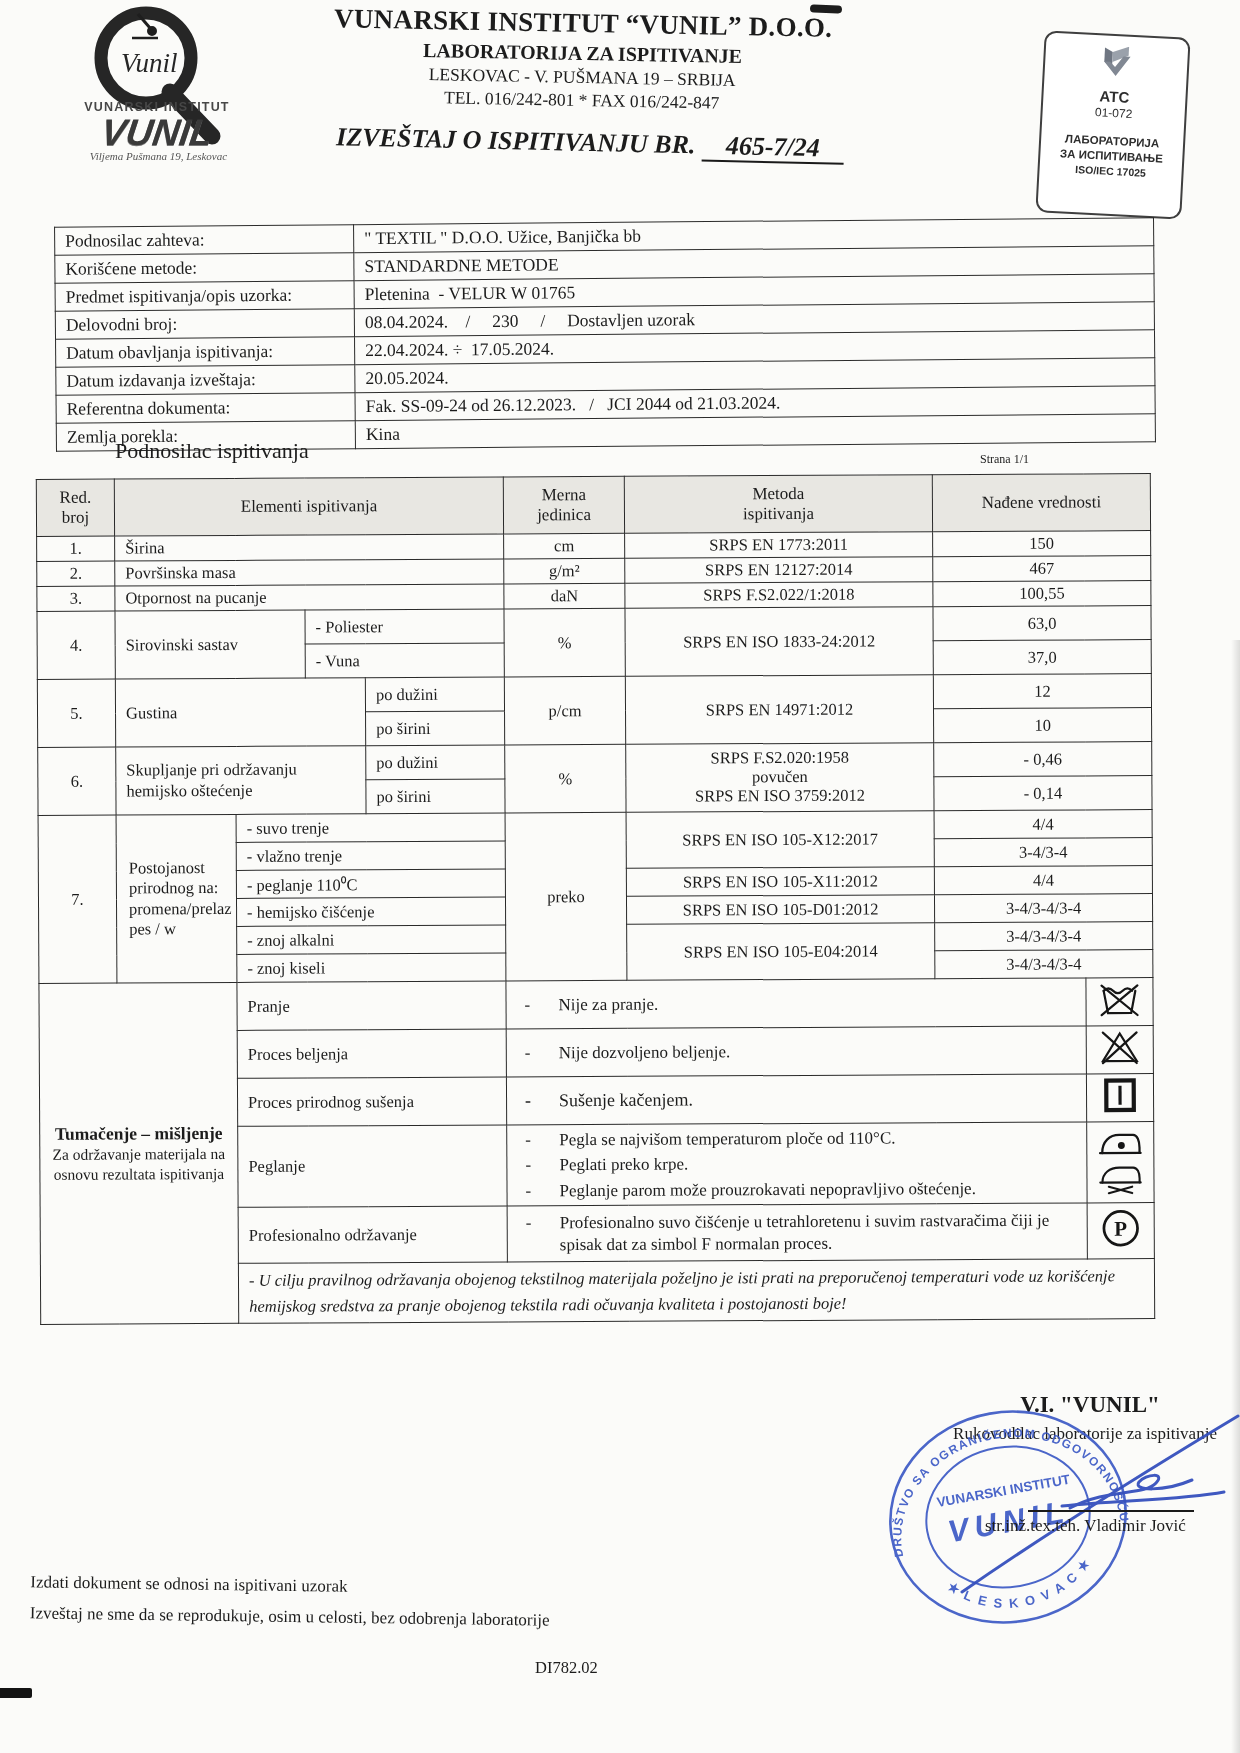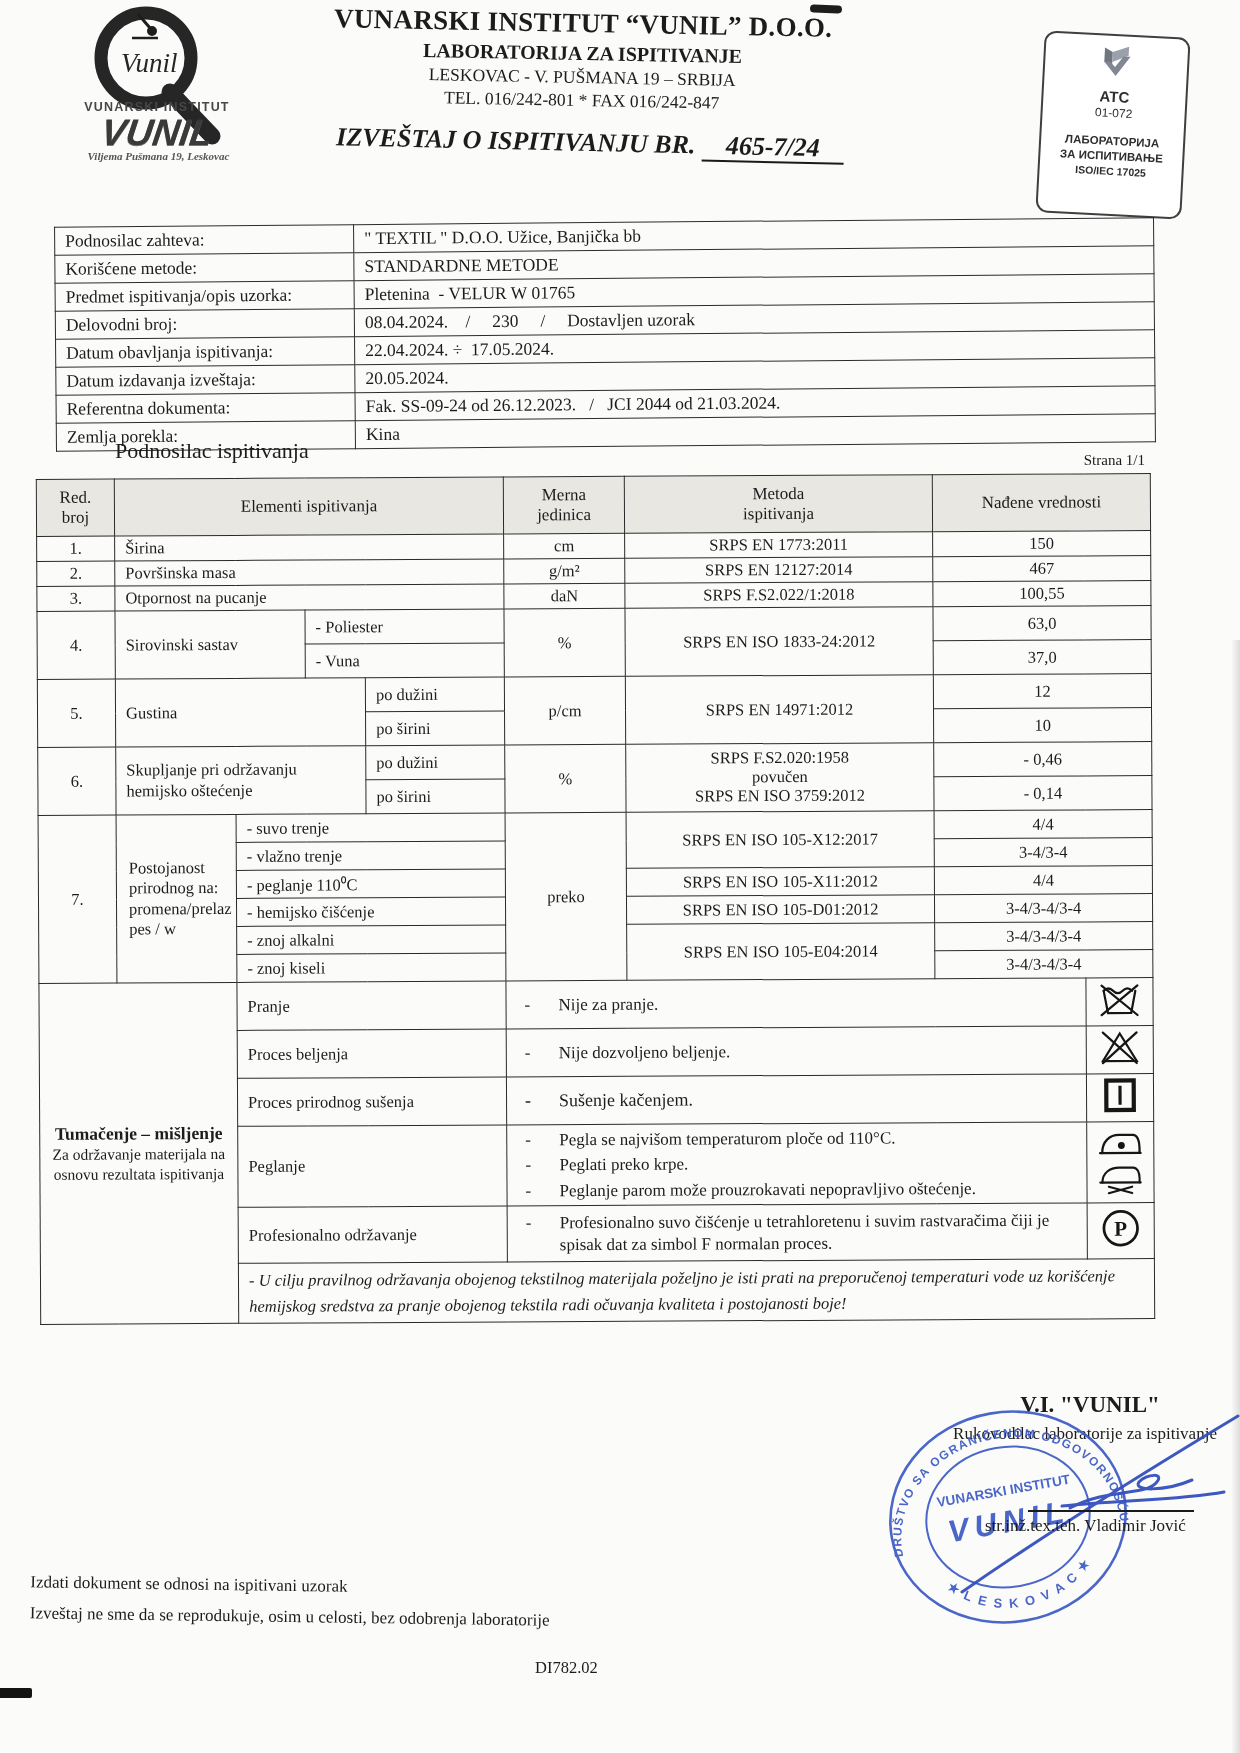--- a/index.html
+++ b/index.html
@@ -7,21 +7,21 @@
   .page{position:relative;width:1240px;height:1753px;margin:0 auto;background:#fbfbf9;
         overflow:hidden;font-family:"Liberation Serif",serif;color:#1c1c1c;}
   .abs{position:absolute;}
   
   .qlogo{left:66px;top:0px;width:180px;height:160px;}
   .logo-inst{left:72px;top:100px;width:170px;text-align:center;font-family:"Liberation Sans",sans-serif;
              font-size:12.5px;letter-spacing:1.2px;color:#474747;font-weight:bold;}
   .logo-brand{left:72px;top:112px;width:170px;text-align:center;font-family:"Liberation Sans",sans-serif;
               font-size:37px;font-weight:bold;font-style:italic;color:#3a3a3a;transform:skewX(-8deg);
               text-shadow:0 1px 0 #777;}
-  .logo-addr{left:66px;top:150px;width:185px;text-align:center;font-size:11px;font-style:italic;color:#555;font-weight:bold;}
+  .logo-addr{left:66px;top:150px;width:185px;text-align:center;font-size:11px;font-style:italic;color:#555;}
   .hdr-center{left:295px;top:8px;width:575px;text-align:center;transform:rotate(1.1deg);}
   .org{font-size:27px;font-weight:bold;letter-spacing:.3px;}
   .lab{font-size:20px;font-weight:bold;margin-top:3px;}
   .addr{font-size:17.5px;margin-top:2px;}
   .tel{font-size:17.5px;margin-top:2px;}
   .title-line{left:245px;top:128px;width:690px;text-align:center;font-size:26px;font-weight:bold;
               font-style:italic;transform:rotate(1.3deg);}
   .title-num{border-bottom:2.2px solid #1a1a1a;padding:0 24px;}
   .badge{left:1040px;top:34px;width:142px;height:178px;border:2px solid #3f3f3f;border-radius:12px;
          background:#fff;transform:rotate(3deg);text-align:center;font-family:"Liberation Sans",sans-serif;
@@ -33,21 +33,21 @@
   .badge svg{margin-top:10px;}
   .artifact-top{left:810px;top:5px;width:32px;height:8px;background:#1d1d1d;border-radius:4px;transform:rotate(2deg);}
   .artifact-left{left:-6px;top:1688px;width:38px;height:10px;background:#141414;border-radius:2px;}
   .edge-shade{right:0;top:640px;width:9px;height:1113px;background:linear-gradient(to right,rgba(0,0,0,0),rgba(0,0,0,.12));}
   
   .itable{left:55px;top:222px;width:1100px;border-collapse:collapse;transform:rotate(-.5deg);}
   .itable td{border:1.6px solid #2b2b2b;font-size:17.5px;padding:1px 10px;height:25px;white-space:pre-wrap;}
   .itable .lab-c{width:278px;}
   
   .rez-head{left:115px;top:438px;font-size:22px;}
-  .strana{left:940px;top:452px;width:205px;text-align:right;font-size:15px;}
+  .strana{left:980px;top:452px;width:205px;font-size:12px;}
   table.rtable{left:38px;top:476px;width:1114px;border-collapse:collapse;table-layout:fixed;
                position:absolute;transform:rotate(-.3deg);}
   .rtable td{border:1.6px solid #2a2a2a;font-size:16.5px;padding:0 4px;overflow:hidden;}
   .rtable .hd{background:#e8e7e2;text-align:center;font-size:17px;line-height:1.15;}
   .hrow td{height:56px;}
   .r24 td{height:24px;}
   .r34{height:34px;}
   .r28{height:28px;}
   .c{text-align:center;}
   .l{padding-left:10px !important;}

